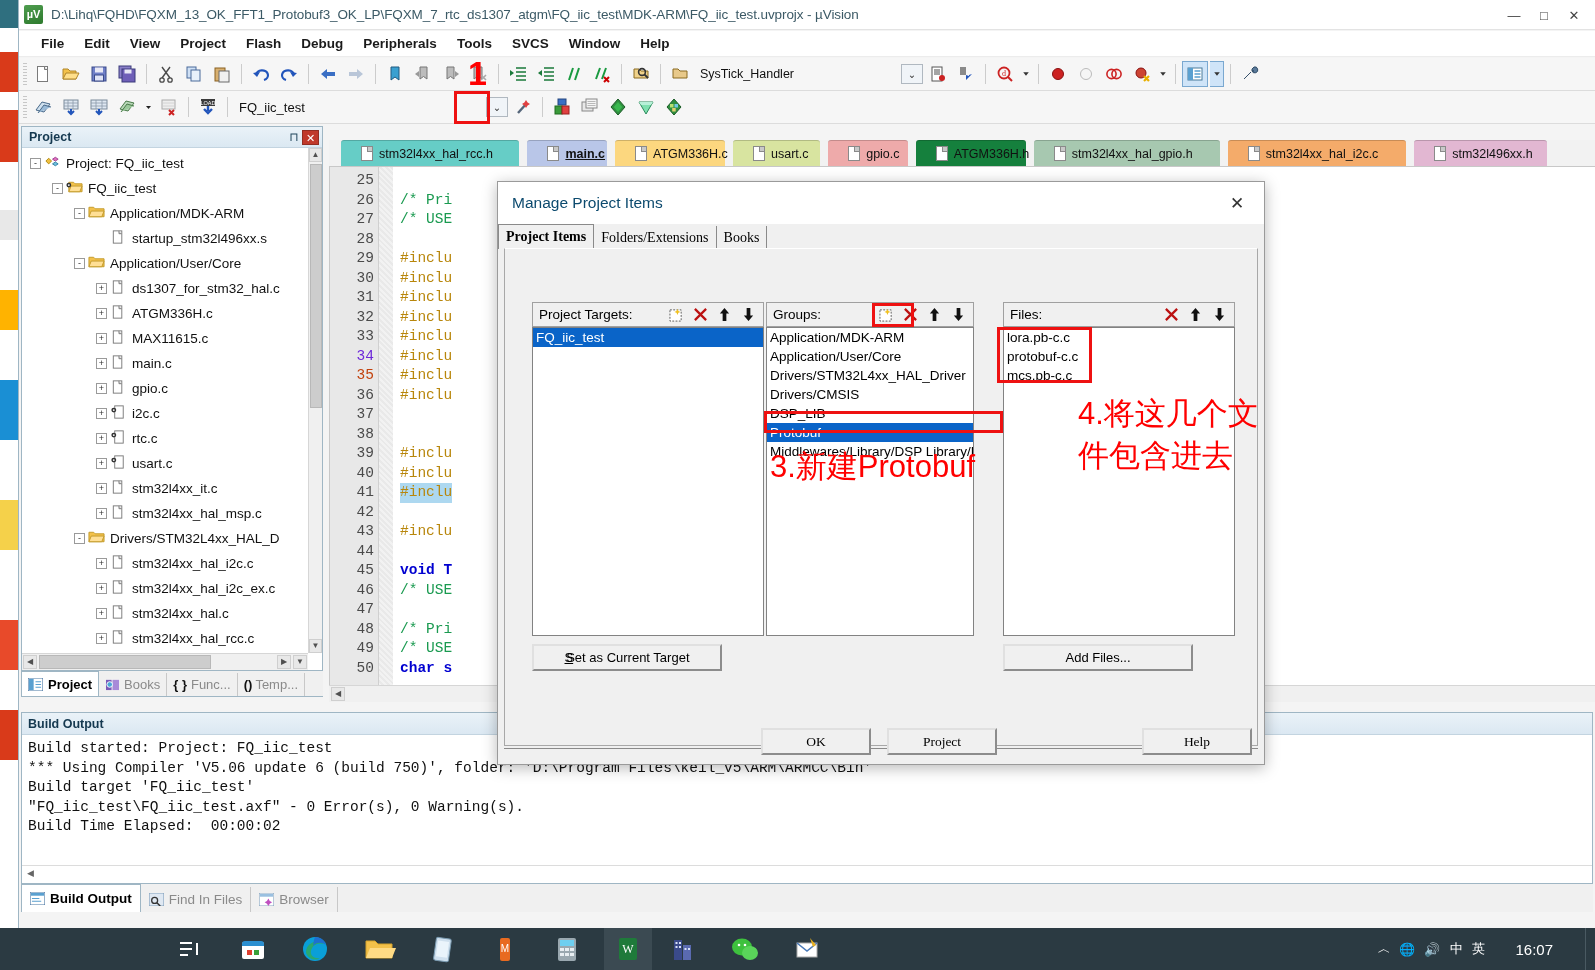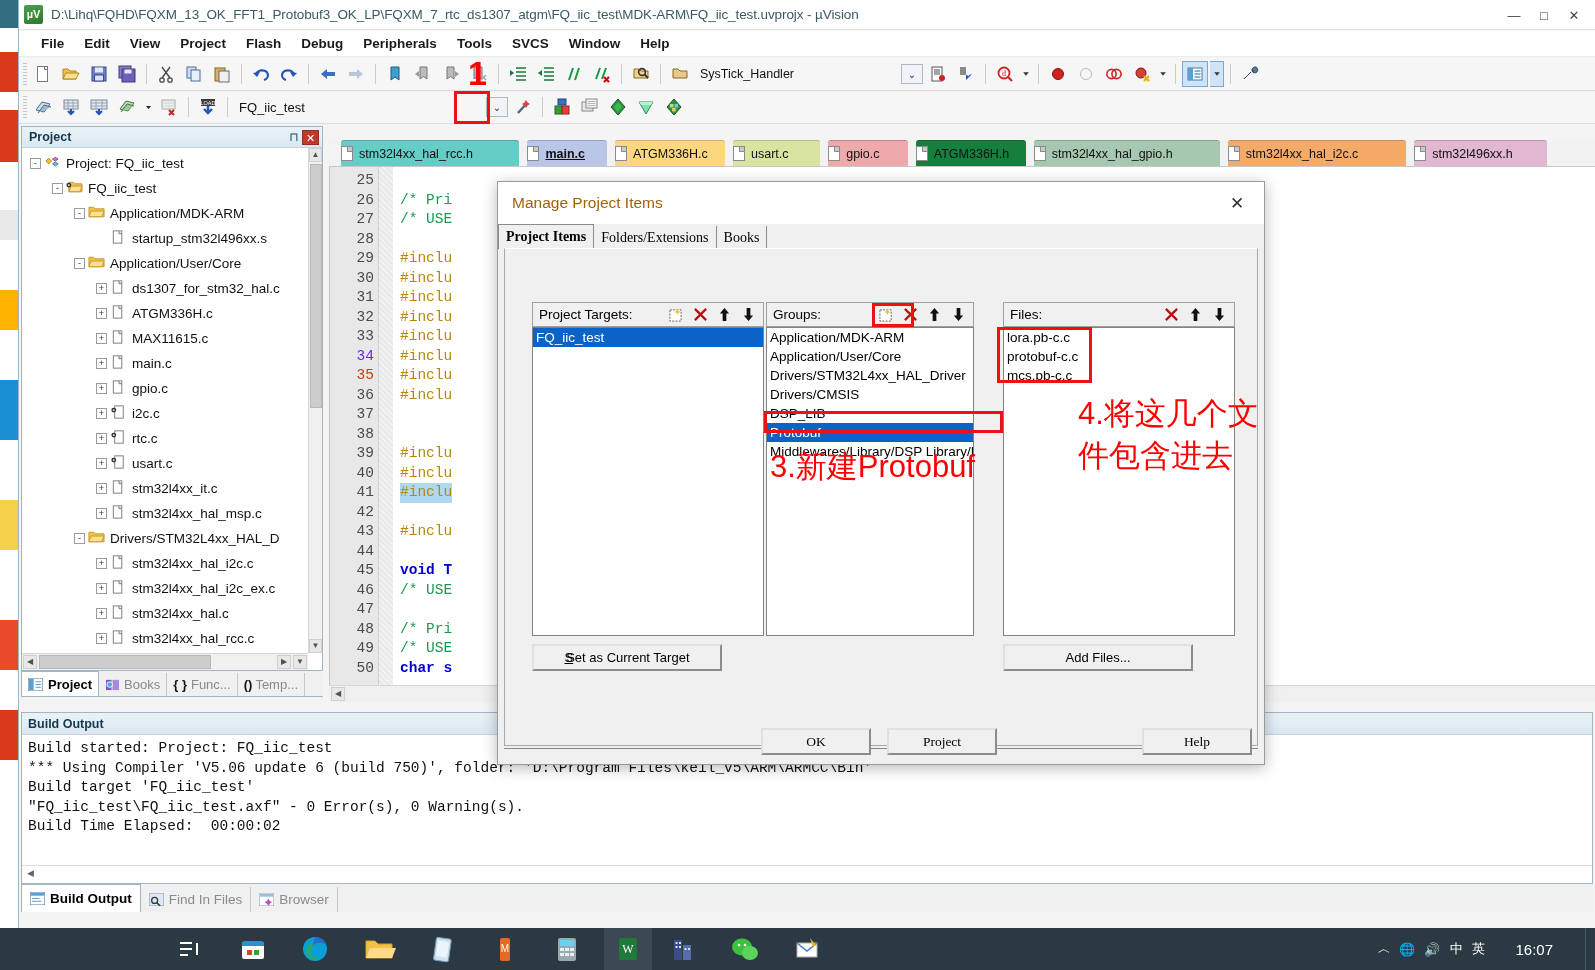--- a/index.html
+++ b/index.html
@@ -84,21 +84,21 @@
   
   #projtabs { position:absolute; left:2px; top:671px; width:302px; height:26px; background:#f0f0f0;
               display:flex; align-items:flex-end; border-bottom:1px solid #9fb6c4; }
   .ptab { height:23px; display:flex; align-items:center; padding:0 6px; font-size:13px; color:#8a8a8a;
           border-right:1px solid #c8c8c8; }
   .ptab.sel { background:#ffffff; color:#000; font-weight:600; border:1px solid #9fb6c4; border-bottom:none;
               height:25px; }
 
   
   #edtabs { position:absolute; left:310px; top:140px; right:0; height:26px; background:#f2f2f2; }
-  .etab { position:absolute; top:0; height:26px; display:flex; align-items:center; padding:0 10px 0 0;
+  .etab { position:absolute; top:0; height:26px; display:flex; align-items:center; padding:0 10px 0 20px;
           font-size:12.5px; color:#111; white-space:nowrap;
           border-top-left-radius:3px; border-top-right-radius:3px; }
   .etab .di { width:12px; height:15px; margin-right:6px; background:#fff; border:1px solid #8a8a8a;
               position:relative; flex:0 0 auto; }
   .etab .di:after { content:''; position:absolute; right:0; top:0; width:4px; height:4px;
               background:#c9c9c9; border-left:1px solid #8a8a8a; border-bottom:1px solid #8a8a8a; }
 
   
   #editor { position:absolute; left:310px; top:166px; right:0; bottom:243px; background:#ffffff;
             border-left:1px solid #c8c8c8; border-top:1px solid #c8c8c8; overflow:hidden; }
@@ -137,21 +137,21 @@
   .btab { height:25px; display:flex; align-items:center; padding:0 8px; font-size:13.5px; color:#8a8a8a;
           border-right:1px solid #c8c8c8; }
   .btab.sel { background:#ffffff; color:#000; font-weight:600; border:1px solid #9fb6c4; border-bottom:none;
               height:28px; }
   .btab .bi { width:15px; height:13px; margin-right:5px; flex:0 0 auto; }
 
   
   #dlg { position:absolute; left:478px; top:181px; width:768px; height:584px; background:#f0f0f0;
          border:1px solid #9a9a9a; box-shadow:0 3px 14px rgba(0,0,0,.28); }
   #dlghdr { height:42px; background:#ffffff; display:flex; align-items:center; padding:0 14px; }
-  #dlghdr .t { font-size:15.5px; color:#a16207; flex:1; }
+  #dlghdr .t { font-size:15.5px; color:#0c4a6e; flex:1; }
   #dlghdr .x { width:26px; height:26px; display:flex; align-items:center; justify-content:center;
                color:#333; font-size:17px; }
   #dlgtabs { position:absolute; left:0; top:42px; right:0; height:25px; background:#f0f0f0;
              display:flex; align-items:flex-end; }
   .dtab { height:23px; display:flex; align-items:center; padding:0 7px; font-size:14px; color:#000;
           font-family:"Liberation Serif", serif; border-right:1px solid #8a8a8a; }
   .dtab.sel { background:#f0f0f0; height:25px; border:1px solid #8a8a8a; border-bottom:none;
               border-top:1px solid #8a8a8a; font-weight:600; }
 
   .panel-hdr { height:25px; background:#f0f0f0; border:1px solid #a0a0a0; display:flex; align-items:center;

